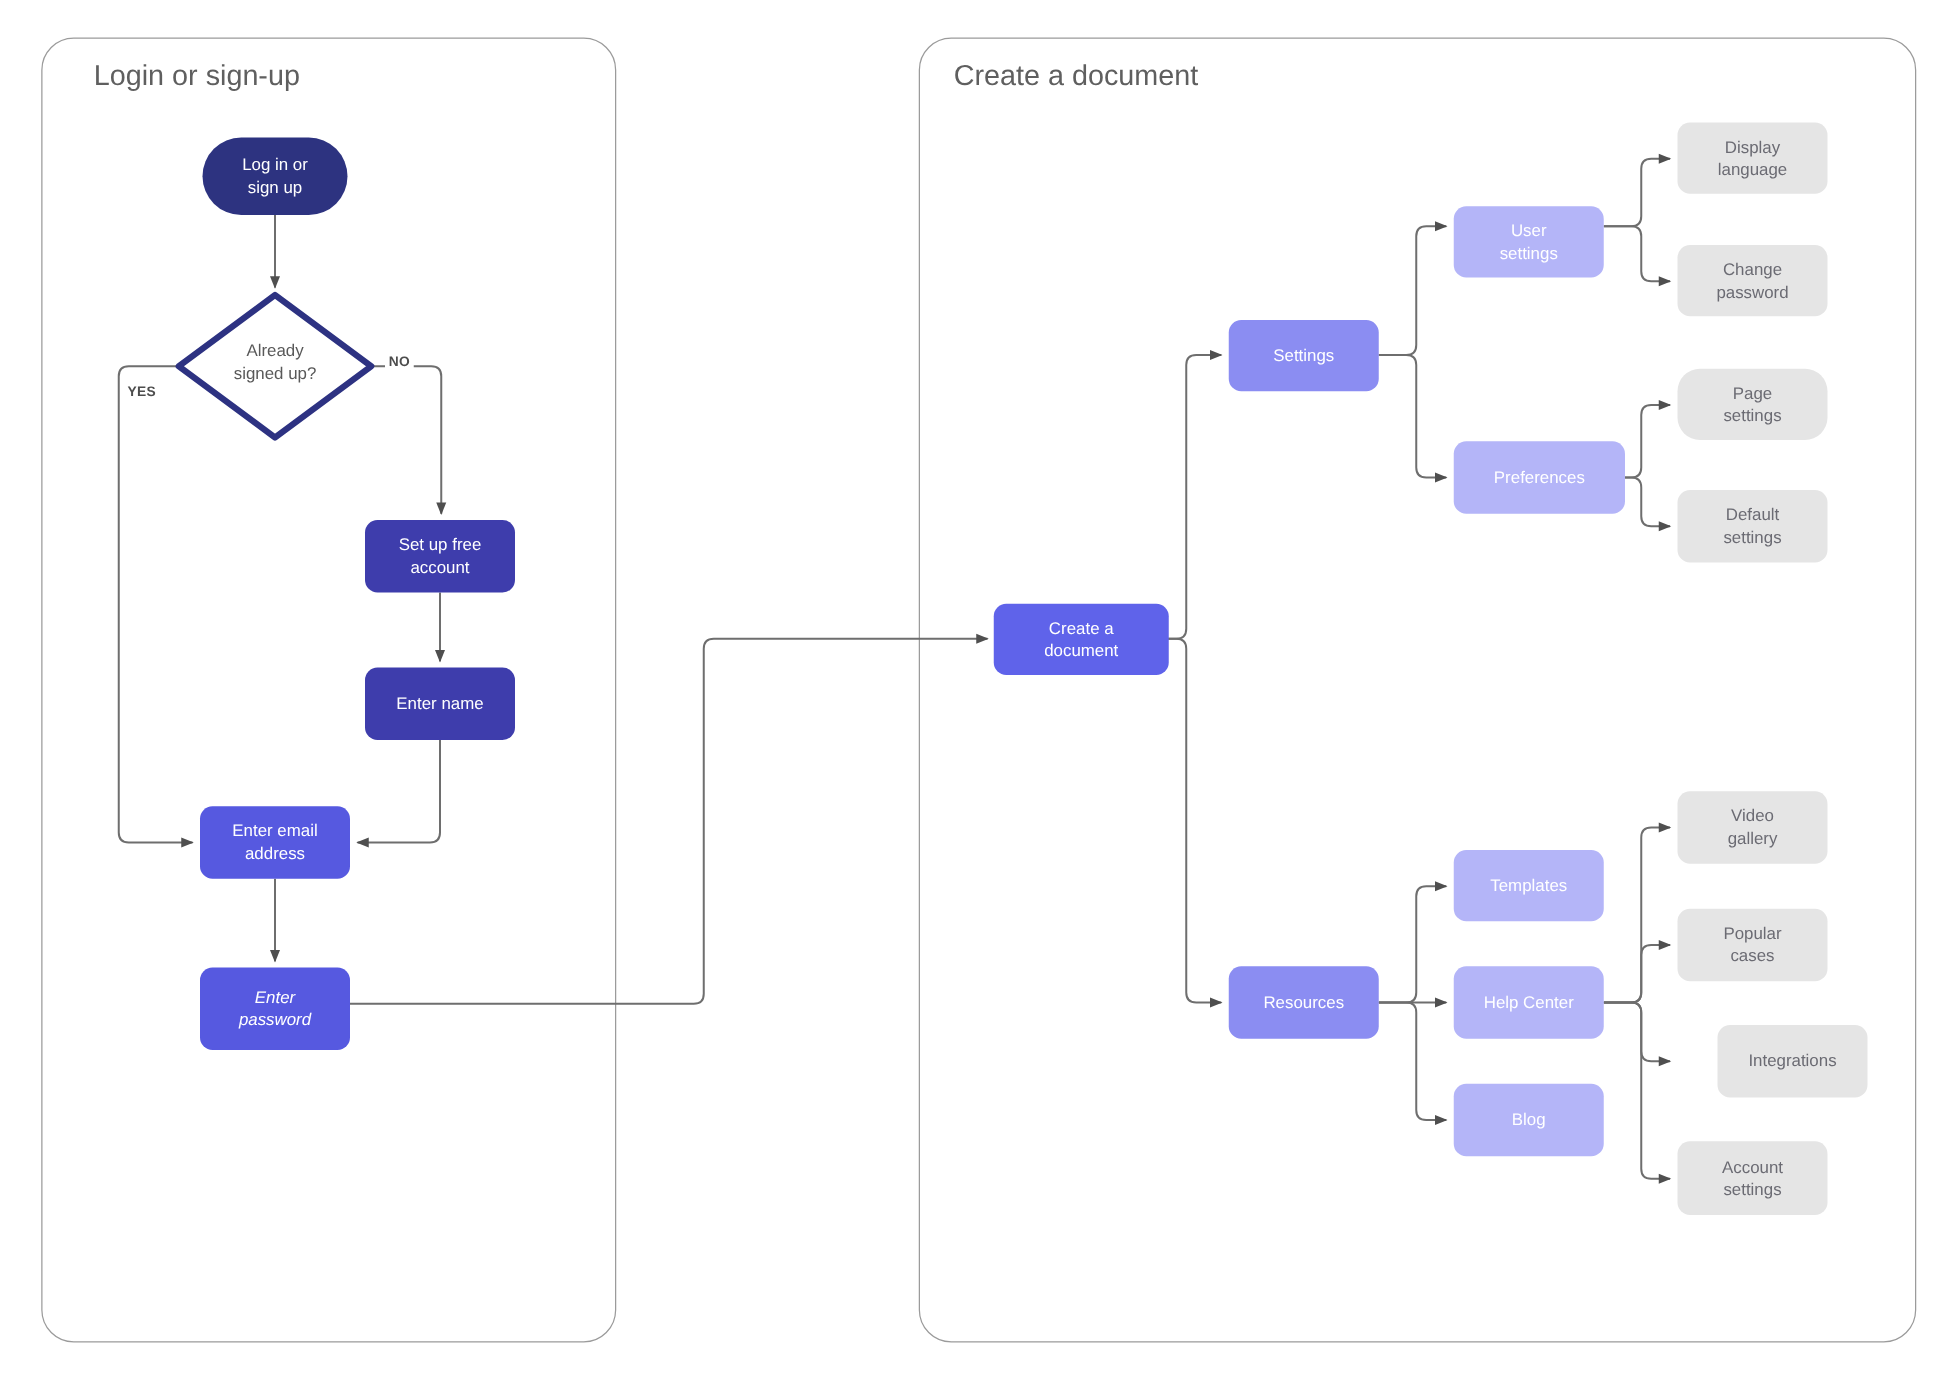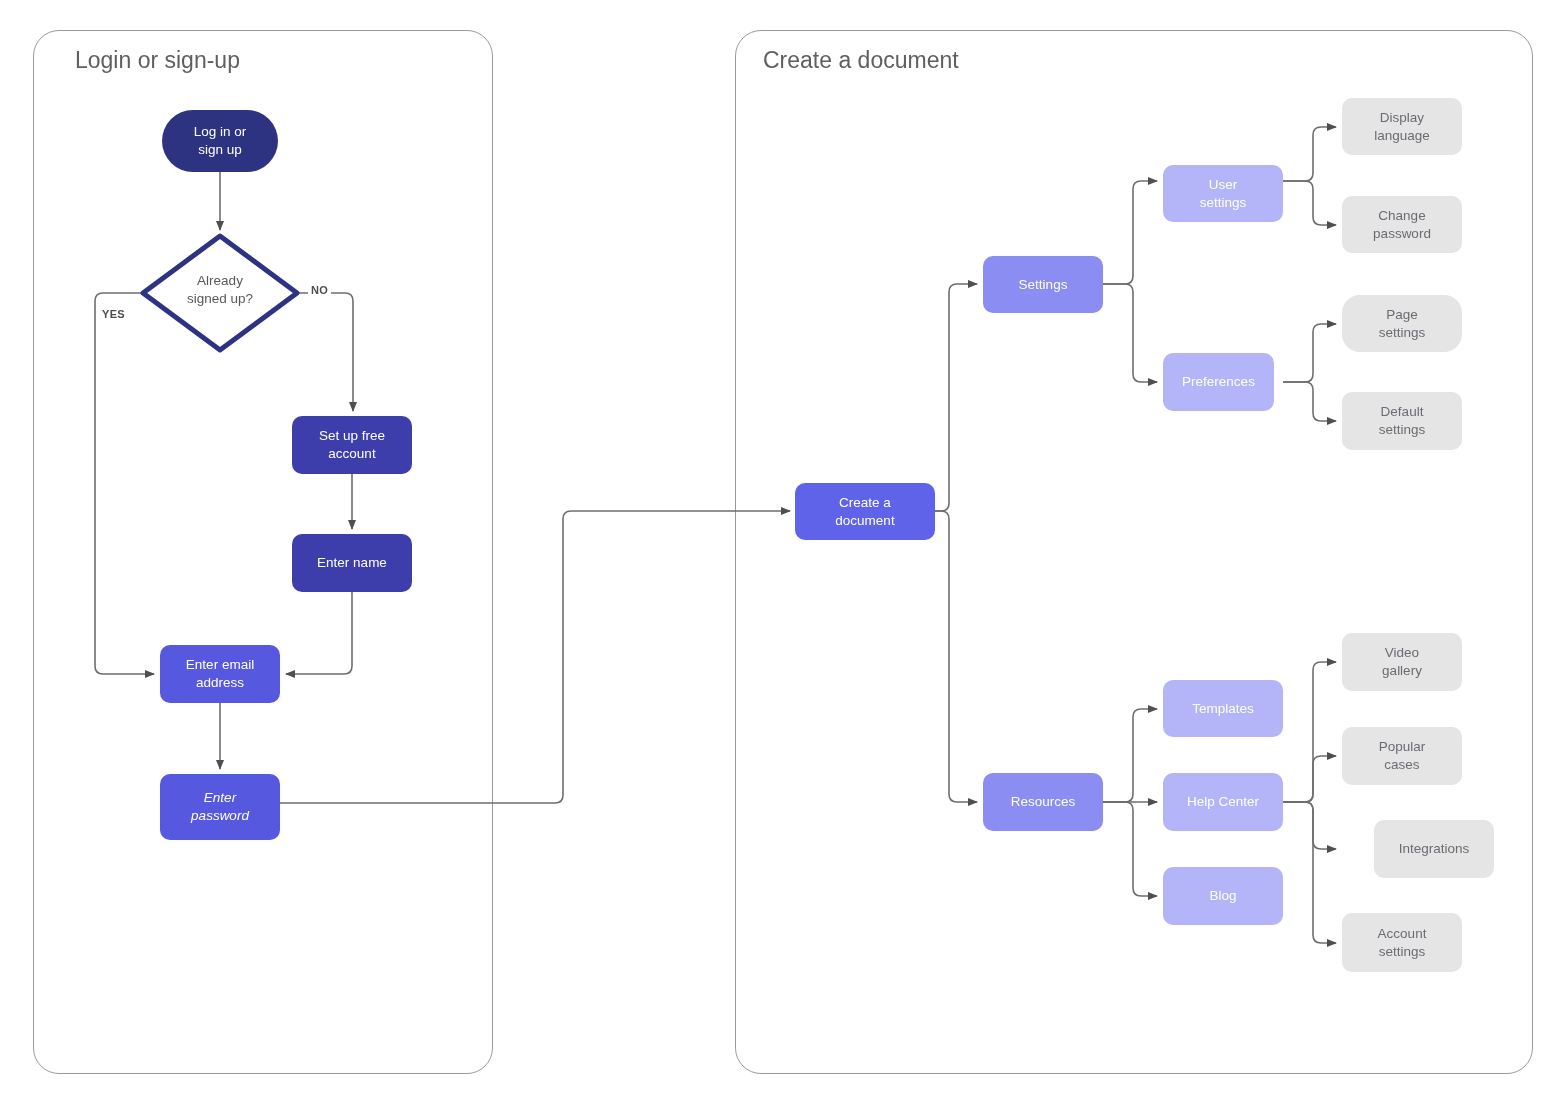--- a/index.html
+++ b/index.html
@@ -94,21 +94,21 @@
 address</div>
   <div class="node c-mid" style="left:160px;top:774px;width:120px;height:66px;font-style:italic;">Enter
 password</div>
 
   <div class="node c-root" style="left:795px;top:483px;width:140px;height:57px;">Create a
 document</div>
   <div class="node c-l1" style="left:983px;top:256px;width:120px;height:57px;">Settings</div>
   <div class="node c-l1" style="left:983px;top:773px;width:120px;height:58px;">Resources</div>
   <div class="node c-l2" style="left:1163px;top:152px;width:120px;height:57px;margin-top:13px;">User
 settings</div>
-  <div class="node c-l2" style="left:1163px;top:353px;width:111px;height:58px;">Preferences</div>
+  <div class="node c-l2" style="left:1163px;top:353px;width:137px;height:58px;">Preferences</div>
   <div class="node c-l2" style="left:1163px;top:680px;width:120px;height:57px;text-align:center;">Templates</div>
   <div class="node c-l2" style="left:1163px;top:773px;width:120px;height:58px;">Help Center</div>
   <div class="node c-l2" style="left:1163px;top:867px;width:120px;height:58px;">Blog</div>
   <div class="node c-leaf" style="left:1342px;top:98px;width:120px;height:57px;">Display
 language</div>
   <div class="node c-leaf" style="left:1342px;top:196px;width:120px;height:57px;">Change
 password</div>
   <div class="node c-leaf" style="left:1342px;top:295px;width:120px;height:57px;border-radius:18px;">Page
 settings</div>
   <div class="node c-leaf" style="left:1342px;top:392px;width:120px;height:58px;">Default

